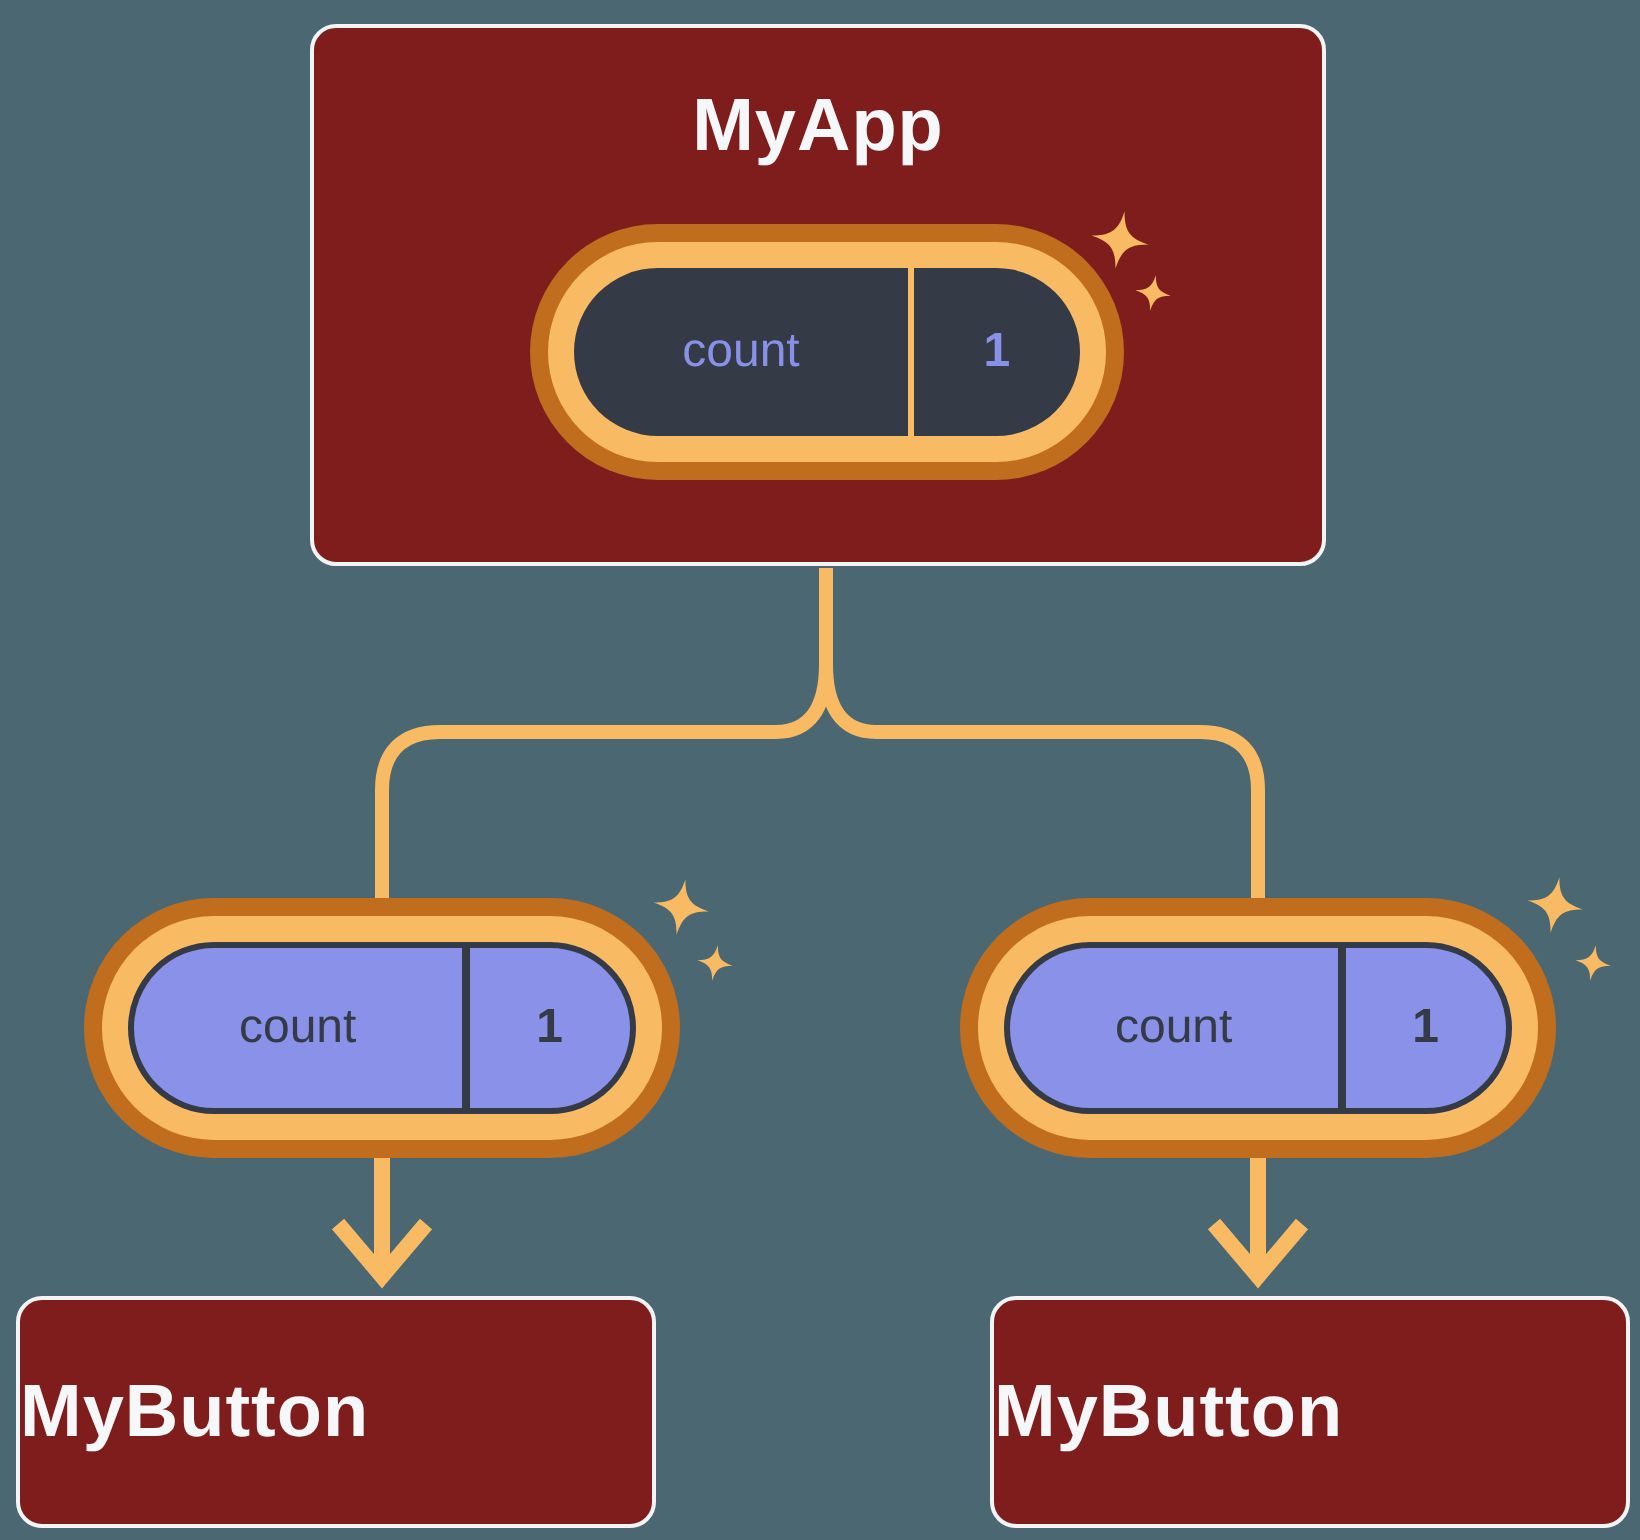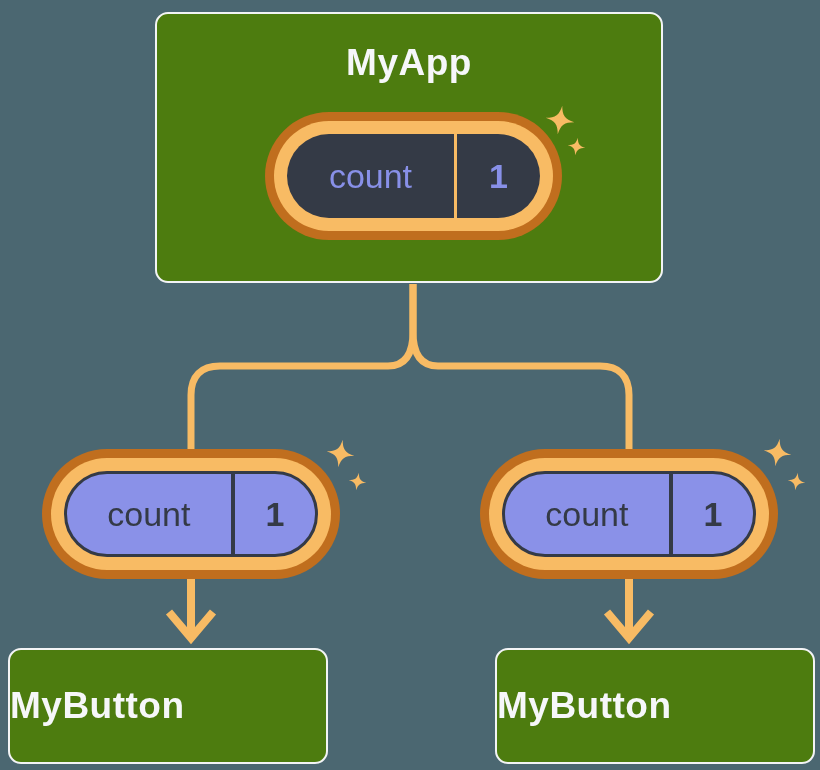--- a/index.html
+++ b/index.html
@@ -9,21 +9,21 @@
     position: relative;
     width: 820px;
     height: 770px;
     background: #4B6771;
     overflow: hidden;
   }
 
   
   .node-card {
     position: absolute;
-    background: #4d7c0f;
+    background: #7f1d1d;
     border: 2px solid #F3F4F5;
     border-radius: 13px;
     box-sizing: border-box;
   }
   .root-card  { left: 155px; top: 12px;  width: 508px; height: 271px; }
   .leaf-card  { top: 648px; width: 320px; height: 116px;
                 display: flex; align-items: center; }
   .leaf-card.left  { left: 8px; }
   .leaf-card.right { left: 495px; }
 
@@ -62,21 +62,21 @@
   .pill-state .pill-inner { background: #343A46; }          
   .pill-prop  .pill-inner { background: #8A91E8;            
                             border: 3px solid #343A46; }
 
   .pill-top   { left: 265px; top: 112px; width: 297px; height: 128px; }
   .pill-left  { left: 42px;  top: 449px; width: 298px; height: 130px; }
   .pill-right { left: 480px; top: 449px; width: 298px; height: 130px; }
 
   .pill-sec {
     display: flex; align-items: center; justify-content: center;
-    font-size: 34px;
+    font-size: 24px;
   }
   .pill-sec.name  { flex: 0 0 66%; font-weight: 400; }
   .pill-sec.value { flex: 1 1 auto; font-weight: 700; }
   .pill-divider { flex: 0 0 auto; }
   .pill-state .pill-sec      { color: #8890E8; }
   .pill-state .pill-divider  { width: 3px; background: #F8BB64; }
   .pill-prop  .pill-sec      { color: #343A46; }
   .pill-prop  .pill-divider  { width: 4px; background: #343A46; }
 
   

